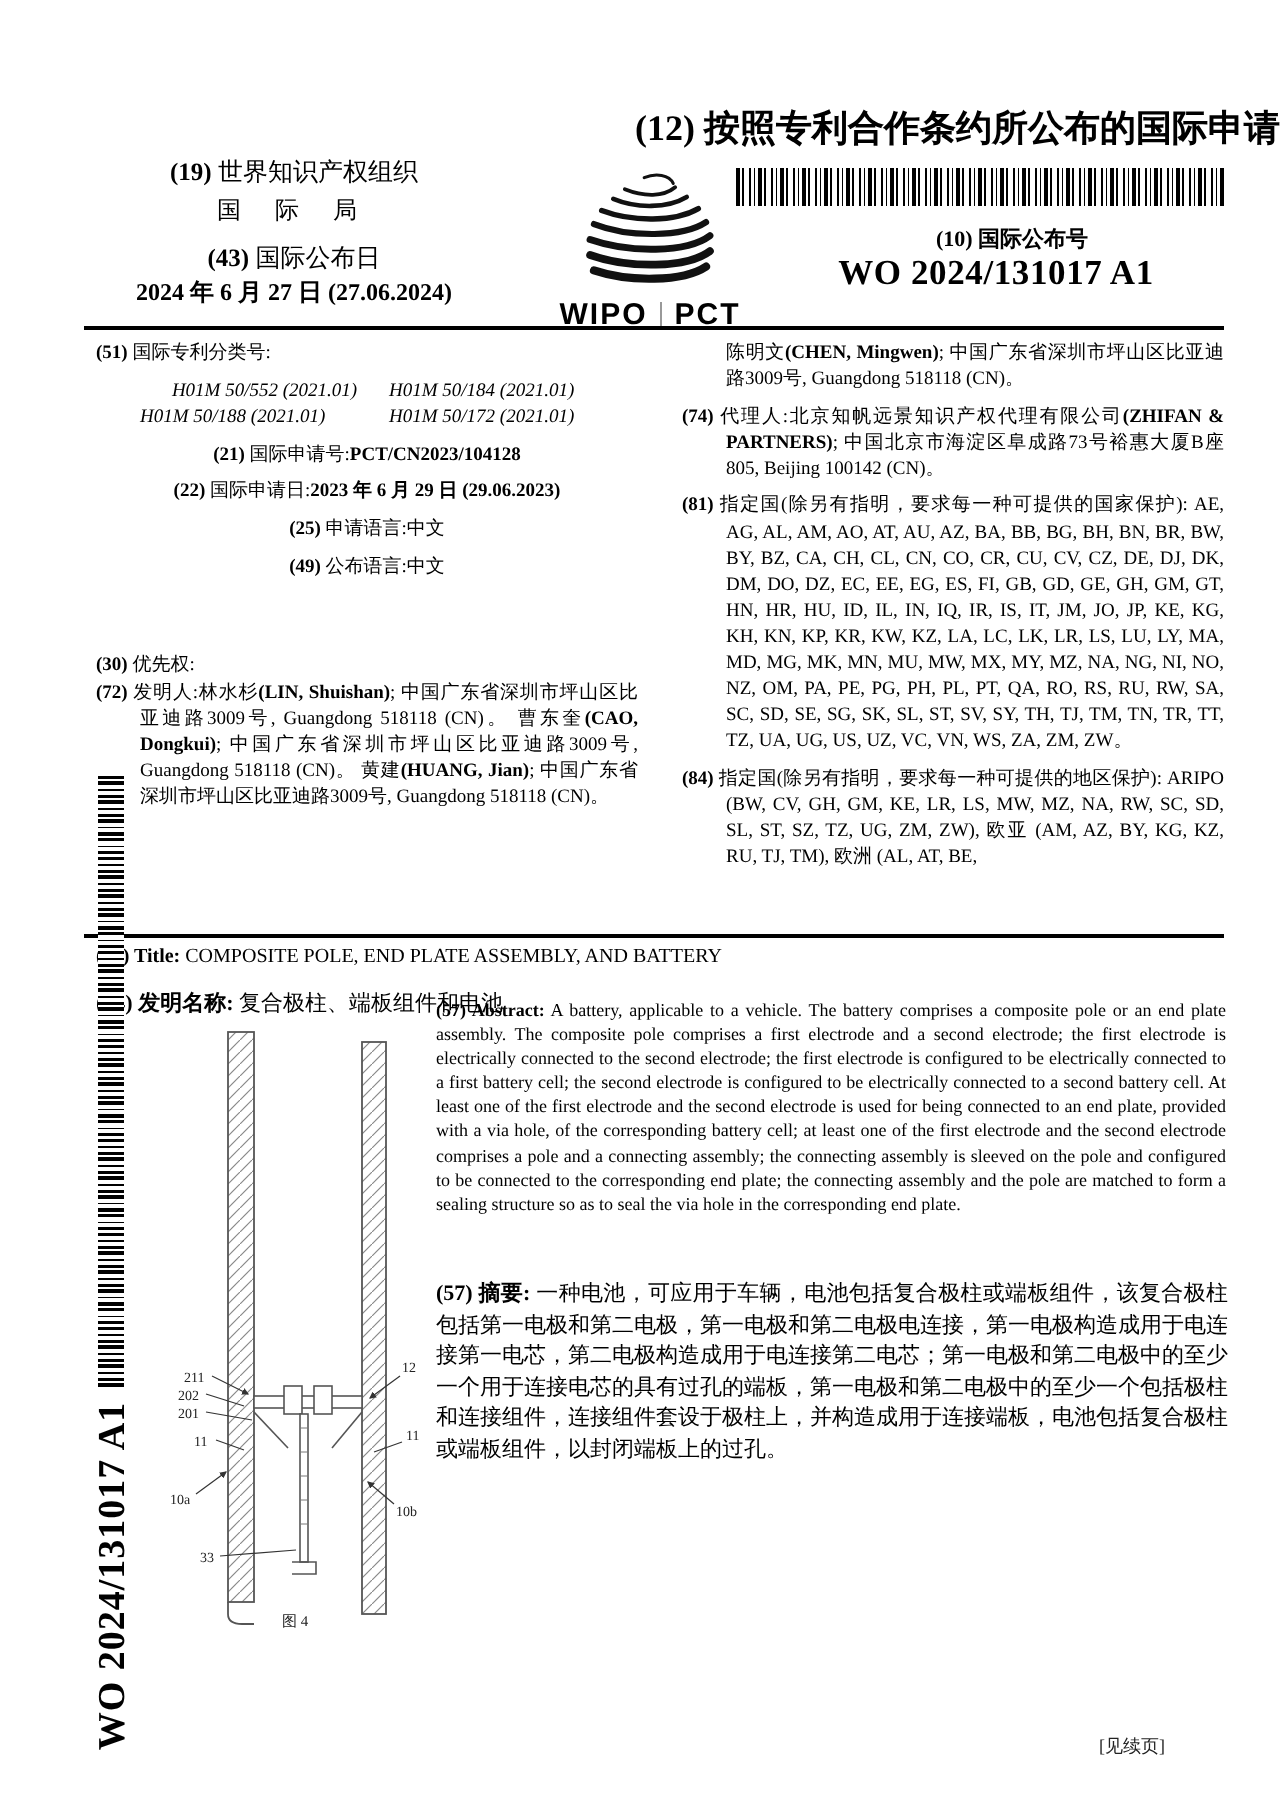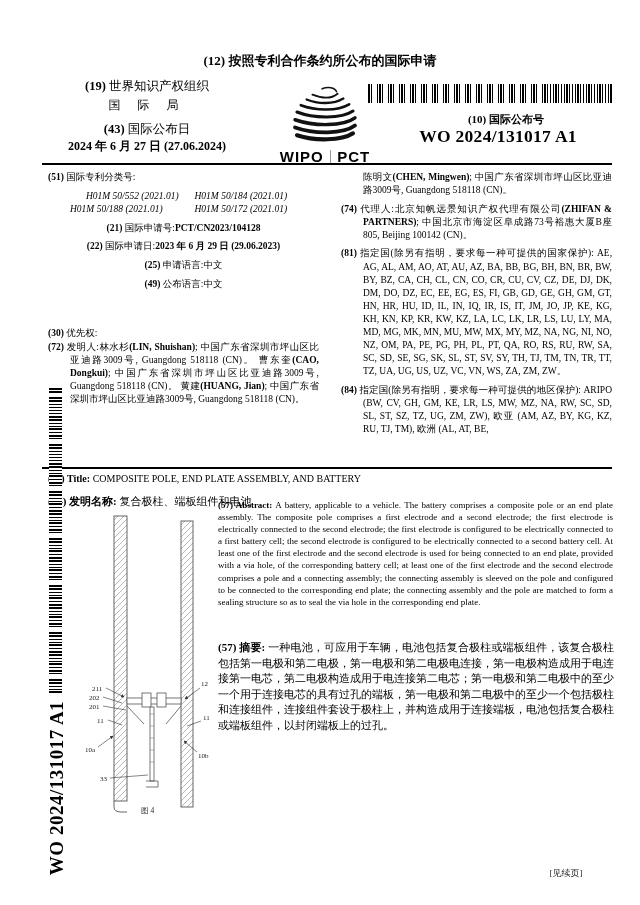--- a/index.html
+++ b/index.html
@@ -1,21 +1,21 @@
 <!DOCTYPE html>
 <html><head>
 <meta charset="utf-8">
 <style>
   html,body{margin:0;padding:0;background:#e8e8e8;}
   .page{position:relative;width:640px;height:905px;background:#fff;color:#000;
         font-family:"Liberation Serif",serif;overflow:hidden;}
   .abs{position:absolute;}
   .b{font-weight:bold;}
   
-  .hdr12{top:52px;left:0;width:640px;text-align:center;font-size:13px;font-weight:bold;}
+  .hdr12{top:52px;left:0;width:640px;text-align:right;font-size:18px;font-weight:bold;}
   .hdr-left{top:78px;left:44px;width:206px;text-align:center;font-size:12.5px;line-height:17px;}
   .org-sub{letter-spacing:7px;font-size:12px;margin-top:2px;}
   .date43-label{margin-top:7px;}
   .date43{font-weight:bold;font-size:12px;}
   .logo{top:84px;left:258px;width:134px;text-align:center;}
   .logo-text{font-family:"Liberation Sans",sans-serif;font-weight:bold;font-size:15px;
              letter-spacing:1px;display:flex;justify-content:center;align-items:center;gap:6px;margin-top:2px;}
   .logo-sep{display:inline-block;width:1.5px;height:14px;background:#999;}
   .bc-top{top:84px;left:368px;width:244px;height:19px;background-color:#fff;
     background-image:repeating-linear-gradient(90deg,#000 0 2px,#fff 2px 3px,#000 3px 4px,#fff 4px 6.5px,#000 6.5px 7.3px,#fff 7.3px 9px,#000 9px 9.6px,#fff 9.6px 11px);}

